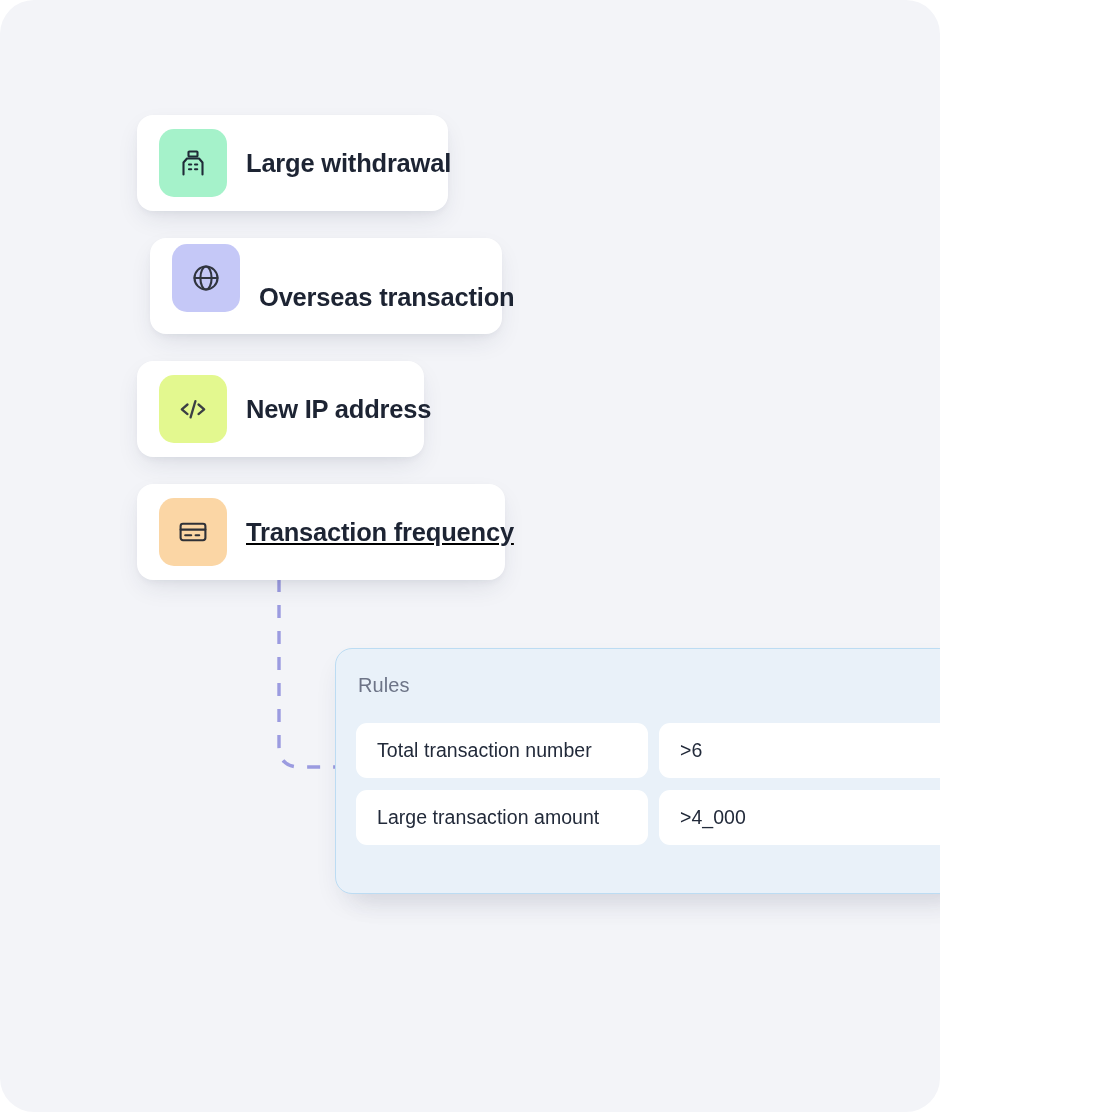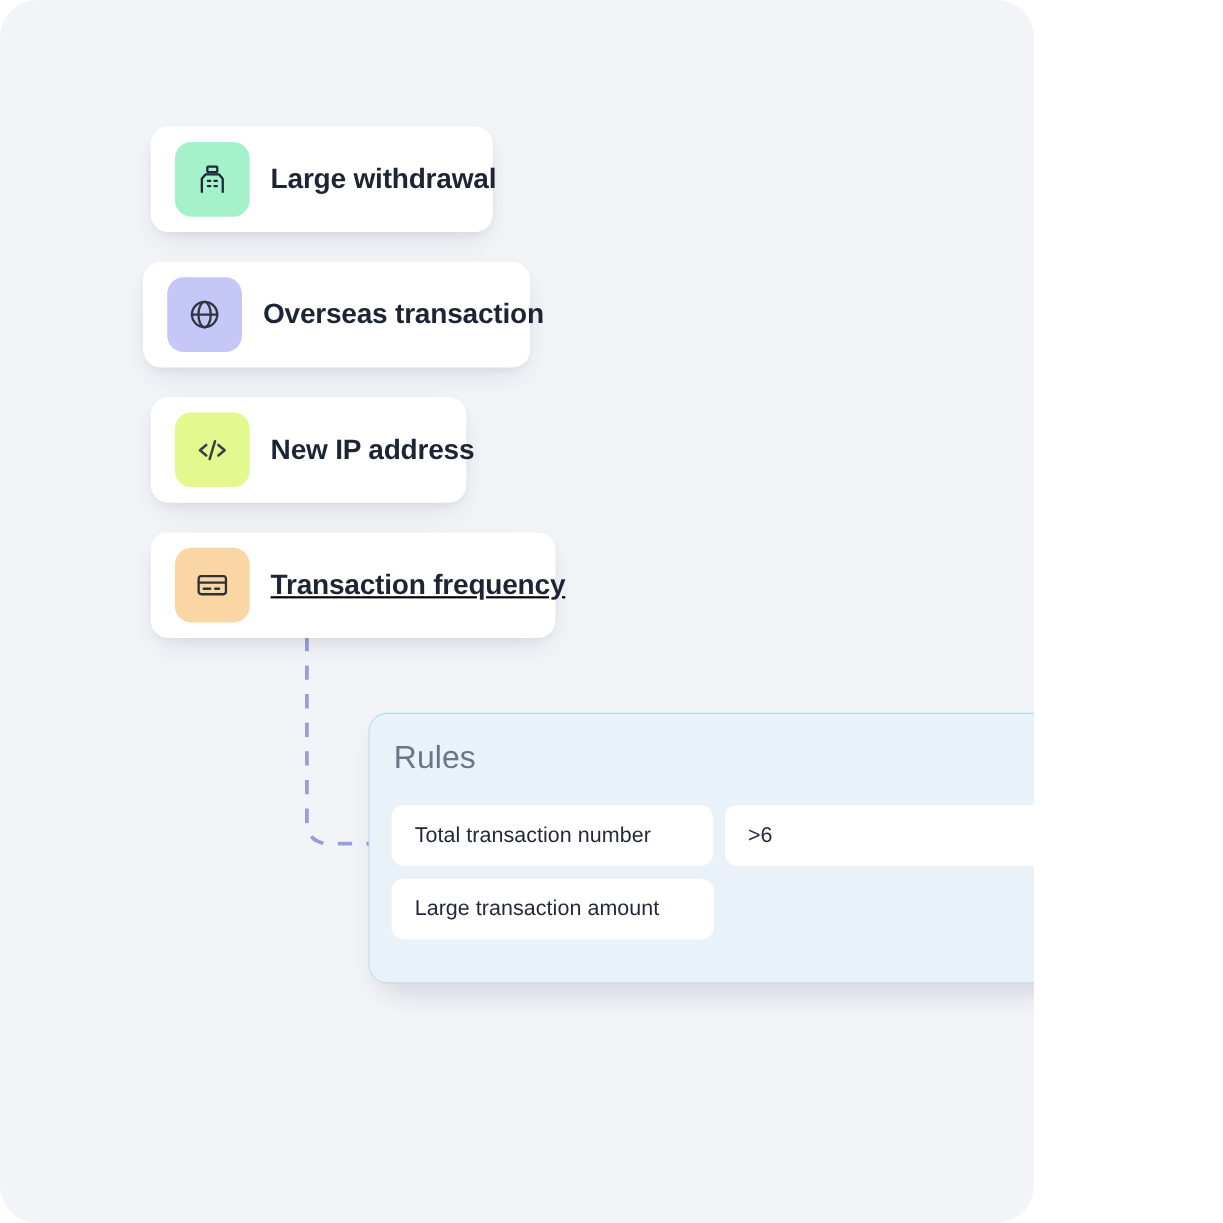--- a/index.html
+++ b/index.html
@@ -62,40 +62,40 @@
   }
   .trigger-card .card-label {
     font-size: 25.5px;
     font-weight: 700;
     color: #1d2433;
     letter-spacing: -0.2px;
     white-space: nowrap;
   }
 
   #card-0 { left: 137px; top: 115px; width: 311px; }
-  #card-1 { left: 130px; top: 238px; width: 352px; }
+  #card-1 { left: 150px; top: 238px; width: 352px; align-items: flex-end; }
   #card-2 { left: 137px; top: 361px; width: 287px; }
   #card-3 { left: 137px; top: 484px; width: 368px; text-decoration: underline; }
 
   
   #rules-panel {
     position: absolute;
     left: 335px;
     top: 648px;
     width: 639px;
     height: 246px;
     box-sizing: border-box;
     background: #e9f1f9;
     border: 1.6px solid #bcdcf3;
     border-radius: 17px;
     box-shadow: 0 12px 28px -8px rgba(35, 45, 75, 0.12);
     padding: 22px 22px 22px 20px;
   }
   #rules-title {
-    font-size: 29px;
+    font-size: 20px;
     font-weight: 400;
     color: #6d7487;
     letter-spacing: 0.1px;
     margin: 4px 0 0 2px;
     line-height: 1;
   }
   .rules-rows {
     margin-top: 28px;
     display: flex;
     flex-direction: column;
@@ -209,18 +209,21 @@
         </div>
         <div class="rule-field val">
           <span>&gt;6</span>
         </div>
       </div>
 
       <div class="rule-row">
         <div class="rule-field key">
           <span>Large transaction amount</span>
         </div>
+        <div class="rule-field val">
+          <span>&gt;4_000</span>
+        </div>
       </div>
 
     </div>
   </div>
 
 </div>
 
 </body></html>

